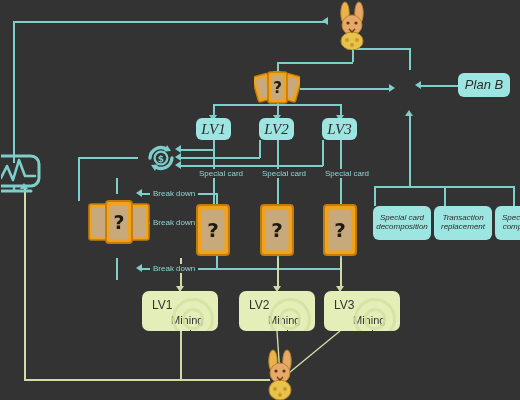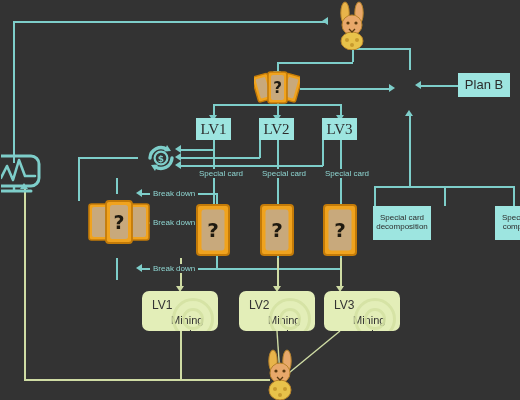--- a/index.html
+++ b/index.html
@@ -7,26 +7,27 @@
        font-family:"Liberation Sans","DejaVu Sans",sans-serif;}
   #stage{position:relative;width:520px;height:400px;background:#333333;}
 
   
   .abs{position:absolute;}
 
   
   .tealbox{
     position:absolute;
     background:#9de5e0;
-    border-radius:0;
+    border-radius:6px;
     color:#2c2c2c;
     display:flex;align-items:center;justify-content:center;
     text-align:center;
     line-height:1.12;
     box-sizing:border-box;
+    font-style:italic;
   }
   .lvbox{font-size:15px;font-family:"Liberation Serif","DejaVu Serif",serif;font-weight:400;}
   .planb{font-size:13px;}
   .leafbox{font-size:8px;padding:3px 2px;flex-direction:column;}
 
   
   .poolbox{
     position:absolute;
     background:#e3eeb8;
     border-radius:7px;
@@ -297,20 +298,24 @@
   <div class="tealbox planb" style="left:458px;top:73px;width:52px;height:24px;">
     <span>Plan B</span>
   </div>
   <div class="ln lnh" style="left:418px;top:85px;width:40px;"></div>
   <div class="ar ar-l" style="left:415px;top:81px;"></div>
 
   <div class="tealbox leafbox" style="left:373px;top:206px;width:58px;height:34px;">
     <span>Special card</span>
     <span>decomposition</span>
   </div>
+  <div class="tealbox leafbox" style="left:434px;top:206px;width:58px;height:34px;">
+    <span>Transaction</span>
+    <span>replacement</span>
+  </div>
   <div class="tealbox leafbox" style="left:495px;top:206px;width:58px;height:34px;">
     <span>Special card</span>
     <span>composition</span>
   </div>
 
   <div class="rabbit" style="left:258px;top:348px;width:44px;height:52px;">
     <svg width="44" height="52" viewBox="0 0 44 52">
       <ellipse cx="15" cy="13" rx="4.2" ry="11" fill="#e8b44a" stroke="#b8832a" stroke-width="1"></ellipse>
       <ellipse cx="29" cy="13" rx="4.2" ry="11" fill="#e8a86a" stroke="#b8832a" stroke-width="1"></ellipse>
       <ellipse cx="22" cy="25" rx="10" ry="10" fill="#e8a86a" stroke="#b8832a" stroke-width="1"></ellipse>

